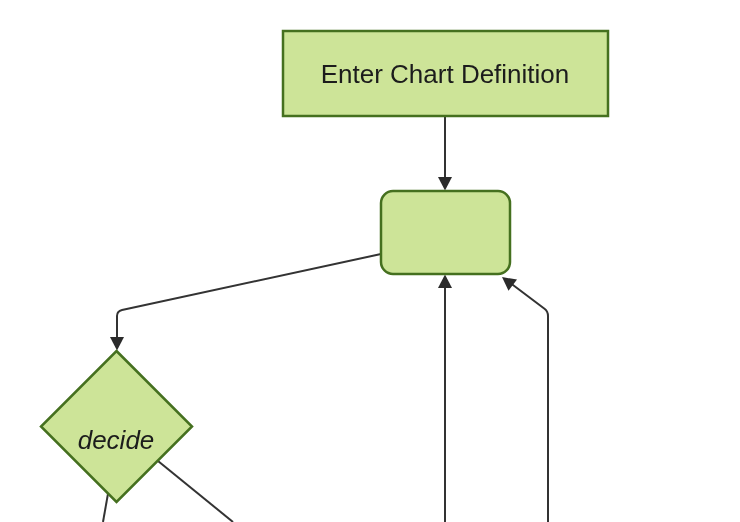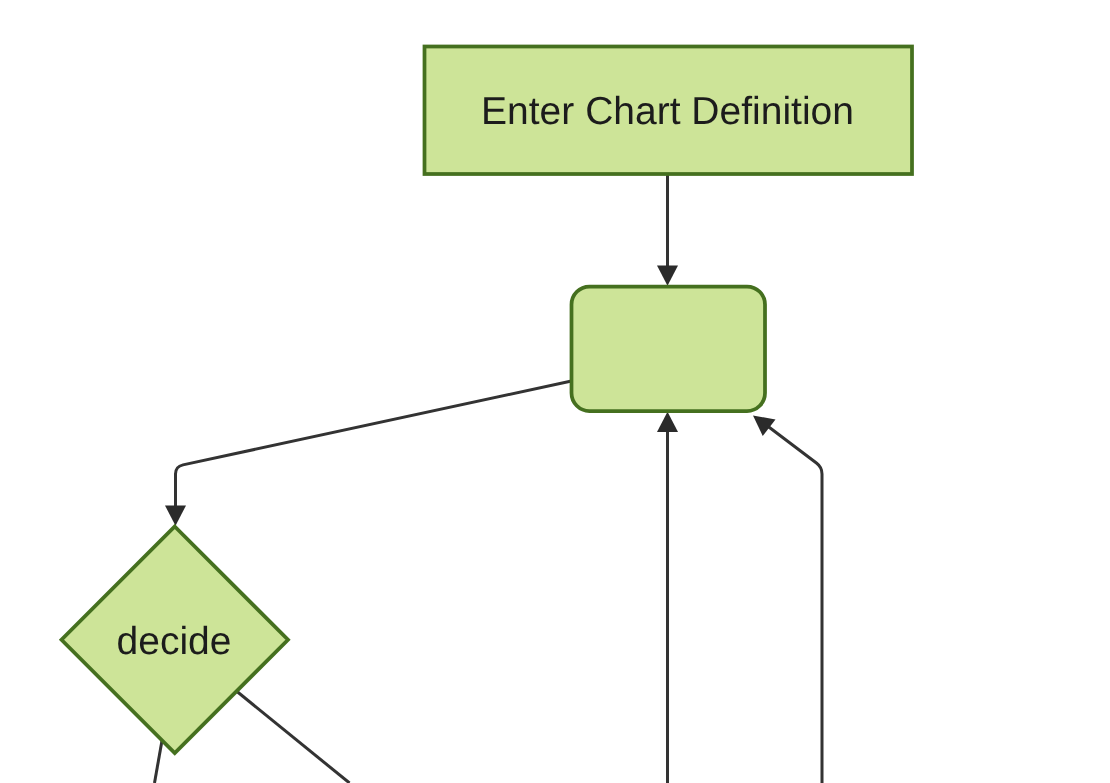--- a/index.html
+++ b/index.html
@@ -69,15 +69,15 @@
     <rect class="node-shape" x="283" y="31" width="325" height="85" fill="#cde498"></rect>
 
     <rect class="node-shape" x="381" y="191" width="129" height="83" rx="12" ry="12" fill="#cde498"></rect>
 
     <polygon class="node-shape" points="116.5,351 192,426.5 116.5,502 41,426.5" fill="#cde498"></polygon>
   </svg>
 
   <div class="node-label" style="left:445px; top:74px;">Enter Chart Definition</div>
 
 
-  <div class="node-label" style="left:116px; top:427px;">decide</div>
+  <div class="node-label" style="left:116px; top:440px;font-style:italic;">decide</div>
 
 </div>
 
 </body></html>

